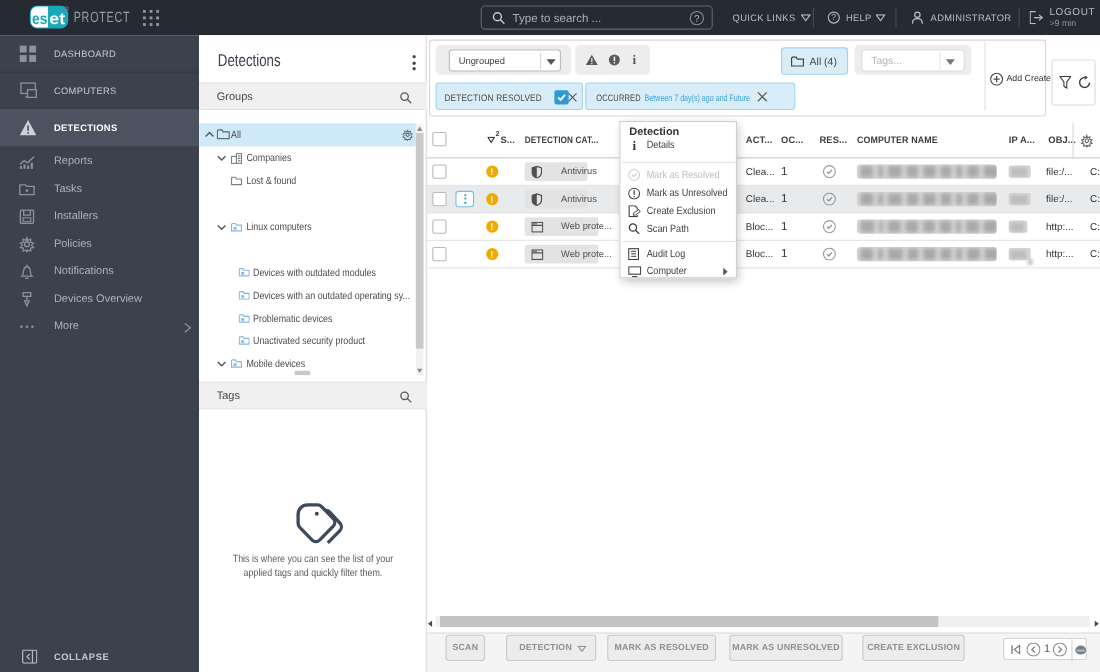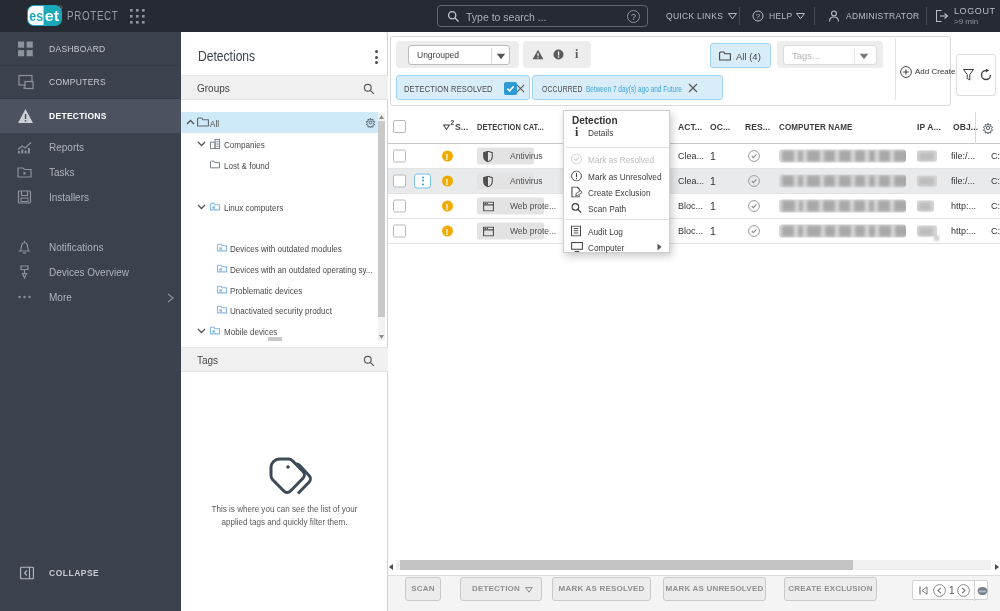--- a/index.html
+++ b/index.html
@@ -164,20 +164,27 @@
     <span class="lbl">Tasks</span>
   </div>
   <div class="snav" style="top:152.5px;height:25px;">
     <svg class="sicon" style="width:15px;height:15px;" viewBox="0 0 15 15">
         <rect x="1.5" y="1.5" width="12" height="12" rx="1" fill="none" stroke="#8d939d" stroke-width="1.2"></rect>
         <path d="M4.5 1.5 L4.5 6 L10.5 6 L10.5 1.5" fill="none" stroke="#8d939d" stroke-width="1.2"></path>
         <rect x="4" y="8.5" width="7" height="3.5" fill="none" stroke="#8d939d" stroke-width="1"></rect>
       </svg>
     <span class="lbl">Installers</span>
   </div>
+  <div class="snav" style="top:177.5px;height:25px;">
+    <svg class="sicon" style="width:15px;height:15px;" viewBox="0 0 15 15">
+        <circle cx="7.5" cy="7.5" r="2.2" fill="none" stroke="#8d939d" stroke-width="1.2"></circle>
+        <path d="M7.5 1.5 L8.3 4 L11 3 L10.8 5.8 L13.5 6.5 L11.6 8.5 L13.5 10.5 L10.8 11 L11 13.8 L8.3 12.8 L7.5 15.2 L6.7 12.8 L4 13.8 L4.2 11 L1.5 10.5 L3.4 8.5 L1.5 6.5 L4.2 5.8 L4 3 L6.7 4 Z" fill="none" stroke="#8d939d" stroke-width="1.1"></path>
+      </svg>
+    <span class="lbl">Policies</span>
+  </div>
   <div class="snav" style="top:202.5px;height:25px;">
     <svg class="sicon" style="width:15px;height:15px;" viewBox="0 0 15 15">
         <path d="M3 11.5 C4.5 10.5 4 7.5 4.7 5.5 C5.3 3.8 6.2 3 7.5 3 C8.8 3 9.7 3.8 10.3 5.5 C11 7.5 10.5 10.5 12 11.5 Z" fill="none" stroke="#8d939d" stroke-width="1.2"></path>
         <path d="M6 13 C6.4 13.8 8.6 13.8 9 13" fill="none" stroke="#8d939d" stroke-width="1.2"></path>
         <line x1="7.5" y1="1.2" x2="7.5" y2="3" stroke="#8d939d" stroke-width="1.2"></line>
       </svg>
     <span class="lbl">Notifications</span>
   </div>
   <div class="snav" style="top:227.5px;height:25px;">
     <svg class="sicon" style="width:15px;height:15px;" viewBox="0 0 15 15">
@@ -193,21 +200,21 @@
           <circle cx="2.5" cy="7.5" r="1.2"></circle>
           <circle cx="7.5" cy="7.5" r="1.2"></circle>
           <circle cx="12.5" cy="7.5" r="1.2"></circle>
         </g>
       </svg>
     <span class="lbl">More</span>
     <svg class="abs" style="right:7px;top:8px;" width="7" height="10" viewBox="0 0 7 10">
         <path d="M1 1 L6 5 L1 9" fill="none" stroke="#8d939d" stroke-width="1.2"></path>
       </svg>
   </div>
-  <div class="snav" style="top:527px;height:28px;">
+  <div class="snav" style="top:551px;height:28px;">
     <svg class="sicon" style="left:20px;width:14px;height:13px;" viewBox="0 0 14 13">
         <rect x="0.6" y="0.6" width="12.8" height="11.8" rx="1" fill="none" stroke="#b6bcc5" stroke-width="1.1"></rect>
         <line x1="9.5" y1="0.6" x2="9.5" y2="12.4" stroke="#b6bcc5" stroke-width="1.1"></line>
         <path d="M7 4 L4.5 6.5 L7 9" fill="none" stroke="#b6bcc5" stroke-width="1.1"></path>
       </svg>
     <span class="lbl" style="font-weight:bold;font-size:8.5px;letter-spacing:.5px;color:#c6cbd3;">COLLAPSE</span>
   </div>
 </div>
 <div id="panel">
   <div class="abs" style="left:17px;top:15px;font-size:15.5px;color:#3a414e;transform:scaleX(0.78);transform-origin:0 50%;">Detections</div>

